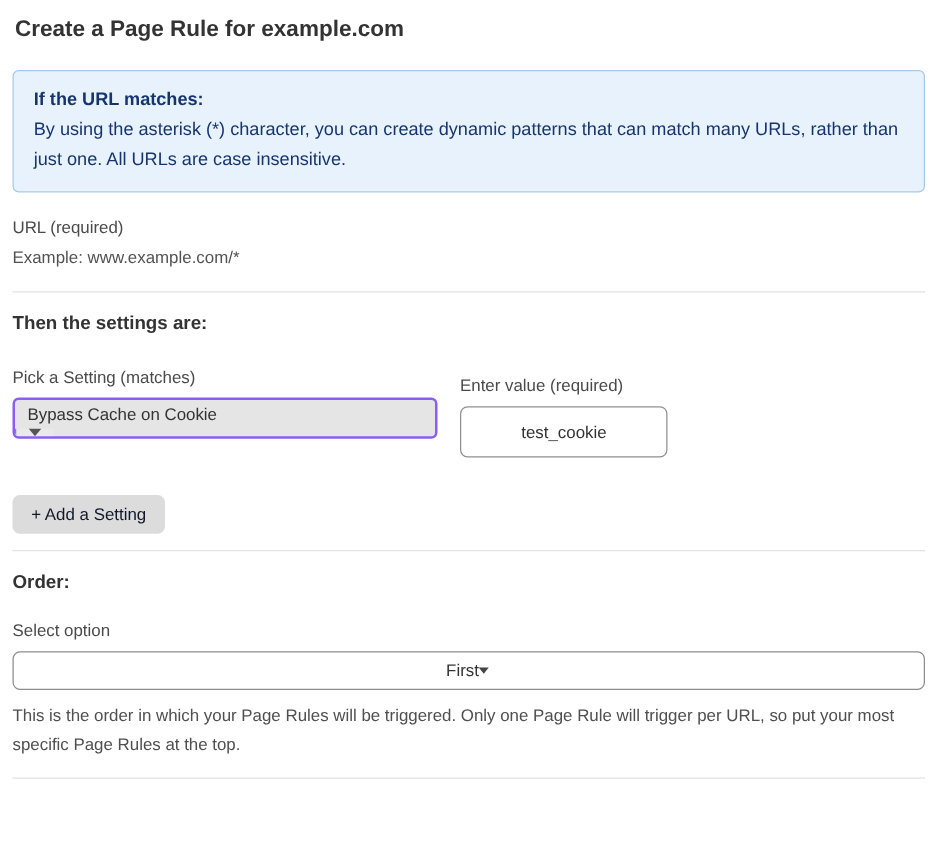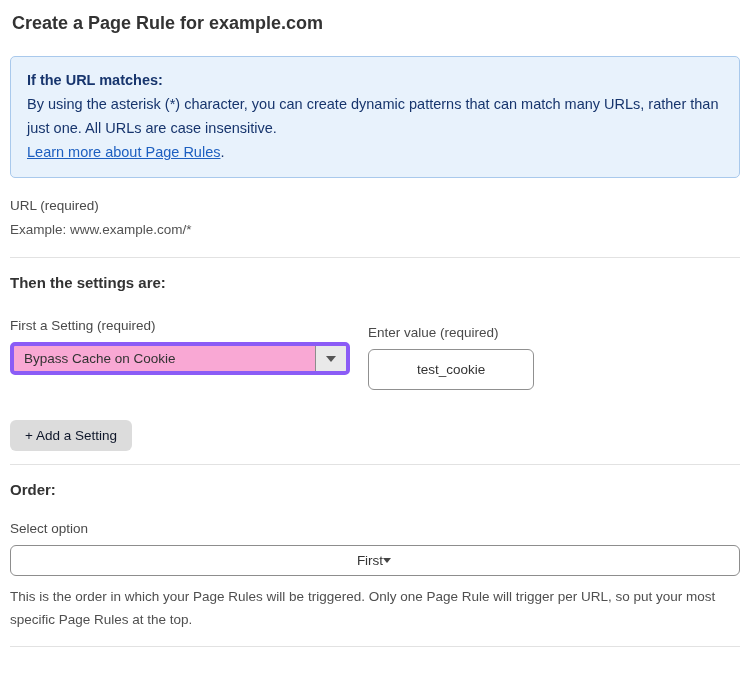--- a/index.html
+++ b/index.html
@@ -78,25 +78,26 @@
 
   
   .settings-row { display: flex; align-items: flex-start; }
   .setting-col { width: 340px; }
   .value-col { width: 166px; margin-left: 18px; margin-top: 7px; }
 
   .faux-select {
     display: flex;
     align-items: stretch;
     height: 33px;
-    border: 4px solid #8b5cf6;
+    border: 2px solid #8b5cf6;
     border-radius: 5px;
-    background: #f9a8d4;
+    background: #e5e5e5;
     cursor: pointer;
     overflow: hidden;
+    flex-direction: column;
   }
   .faux-select .select-text {
     flex: 1;
     display: flex;
     align-items: center;
     padding: 0 10px;
     font-size: 13.5px;
     color: #333;
   }
   .faux-select .select-arrow-seg {
@@ -166,33 +167,32 @@
 </head>
 <body>
 
 <div class="container">
 
   <h1 class="page-title">Create a Page Rule for example.com</h1>
 
   <div class="info-box">
     <div class="info-heading">If the URL matches:</div>
     <div class="info-body">By using the asterisk (*) character, you can create dynamic patterns that can match many URLs, rather than just one. All URLs are case insensitive.</div>
-    <div><a class="info-link">Learn more about Page Rules</a><span>.</span></div>
   </div>
 
   <div class="field-label">URL (required)</div>
   <div class="helper-text">Example: www.example.com/*</div>
 
   <hr class="divider" style="margin-top:20px;">
 
   <div class="section-heading" style="margin-top:16px;">Then the settings are:</div>
 
   <div class="settings-row" style="margin-top:27px;">
     <div class="setting-col">
-      <div class="field-label">First a Setting (required)</div>
+      <div class="field-label">Pick a Setting (matches)</div>
       <div class="faux-select">
         <div class="select-text">Bypass Cache on Cookie</div>
         <div class="select-arrow-seg">
           <div class="caret-down"></div>
         </div>
       </div>
     </div>
     <div class="value-col">
       <div class="field-label">Enter value (required)</div>
       <input class="text-input" type="text" style="height: 41px; padding-left: 48px;" value="test_cookie">

